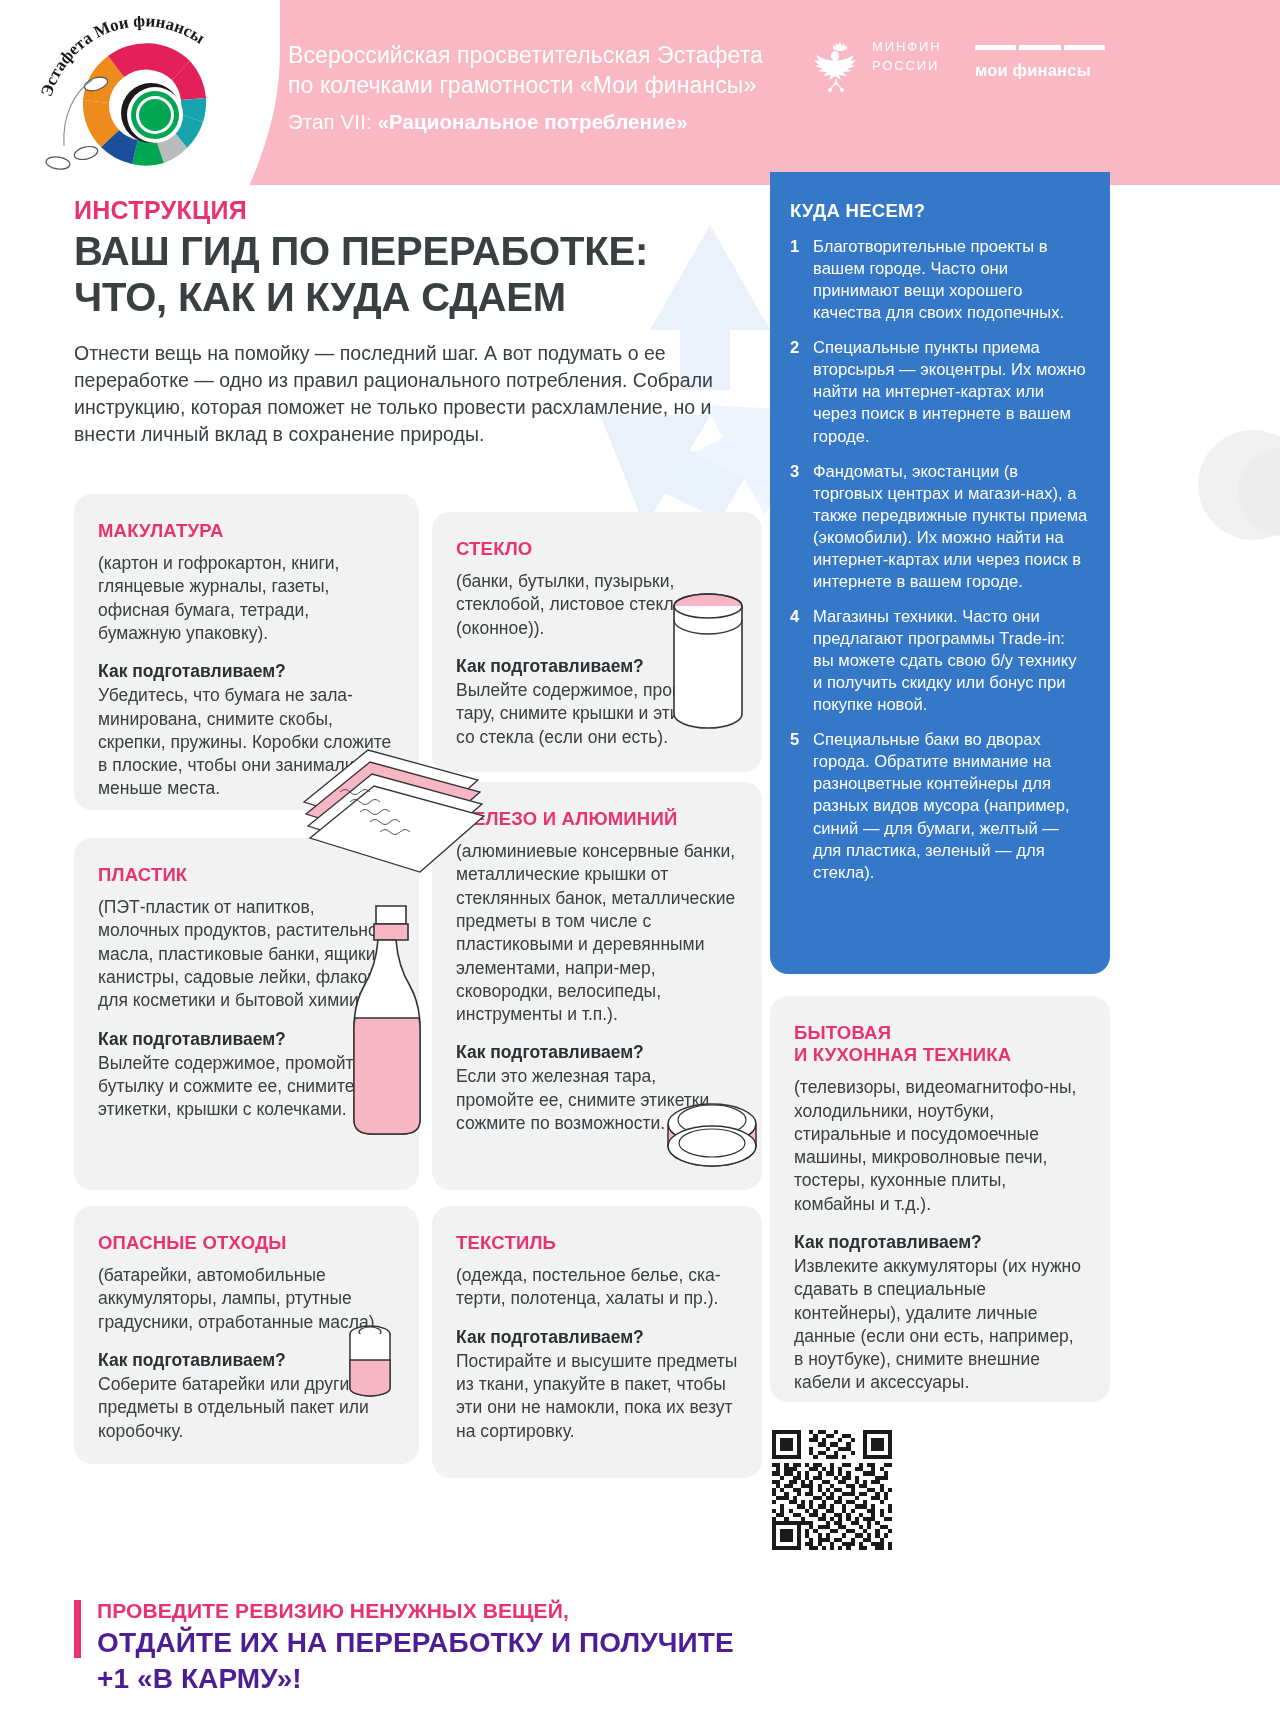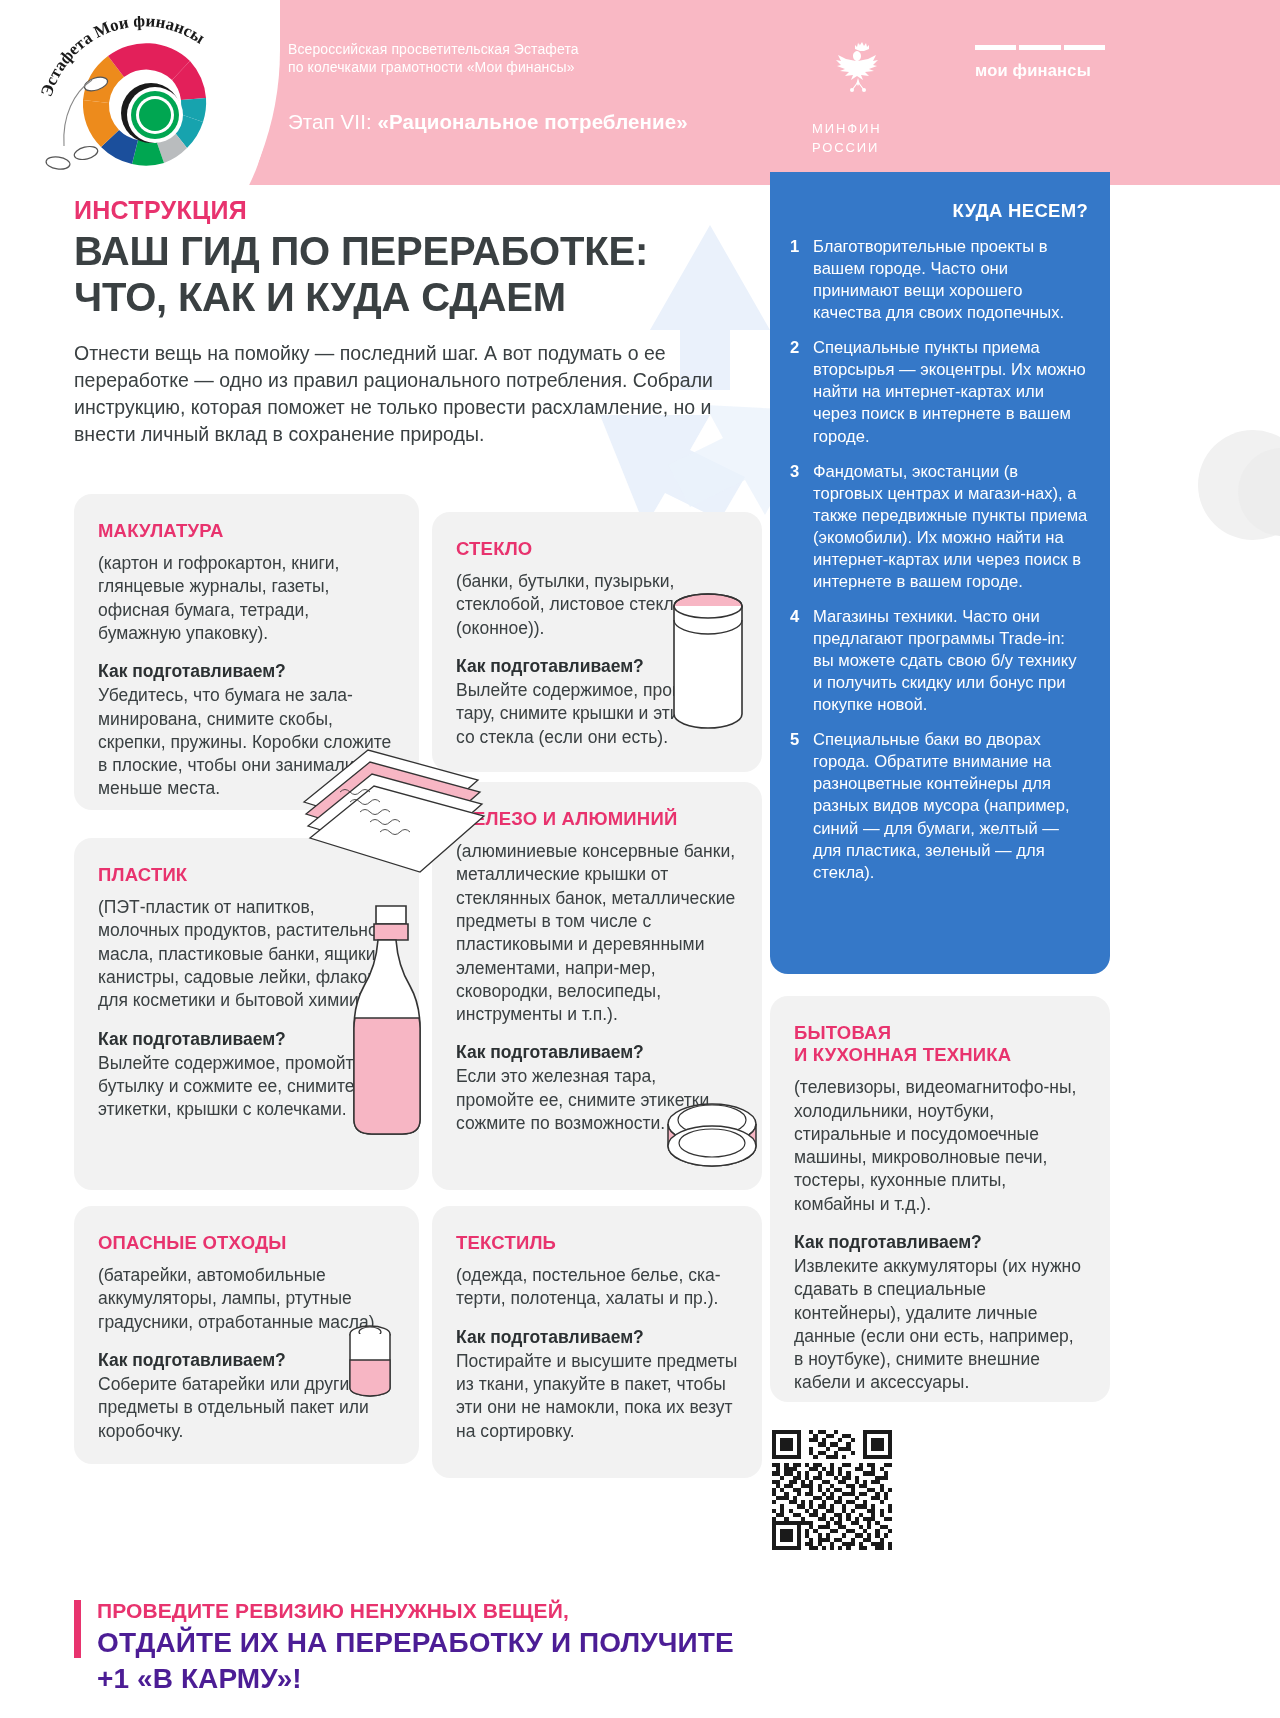--- a/index.html
+++ b/index.html
@@ -54,40 +54,40 @@
     left: 34px; top: 16px;
     width: 220px; height: 165px;
   }
   .logo-wrap svg { display:block; }
 
   .header-title {
     position: absolute;
     left: 288px; top: 40px;
     width: 500px;
     color: #ffffff;
-    font-size: 14px;
+    font-size: 23px;
     line-height: 1.32;
     font-weight: 400;
     letter-spacing: 0.1px;
   }
   .header-stage {
     position: absolute;
     left: 288px; top: 110px;
     width: 520px;
     font-size: 20.5px;
     color: #ffffff;
     letter-spacing: 0.1px;
   }
   .header-stage .stage-label { font-weight: 400; }
   .header-stage .stage-name { font-weight: 700; }
 
   .minfin {
     position: absolute;
     left: 812px; top: 38px;
-    display: flex; align-items: flex-end; gap: 20px; flex-direction: column;
+    display: flex; align-items: flex-start; gap: 12px;
   }
   .minfin-eagle { width: 48px; height: 62px; }
   .minfin-text {
     color: #ffffff;
     font-size: 13px;
     line-height: 1.45;
     letter-spacing: 1.9px;
     font-weight: 400;
   }
 
@@ -202,21 +202,20 @@
     background: #3578C8;
     border-radius: 0 0 18px 18px;
     padding: 28px 22px 20px 20px;
     color: #ffffff;
   }
   .blue-title {
     font-size: 18.5px;
     font-weight: 800;
     letter-spacing: 0.3px;
     margin-bottom: 14px;
-    text-align: right;
   }
   .blue-list { list-style: none; }
   .blue-item {
     display: flex;
     gap: 12px;
     margin-bottom: 13px;
     font-size: 16.6px;
     line-height: 1.33;
   }
   .blue-num {

